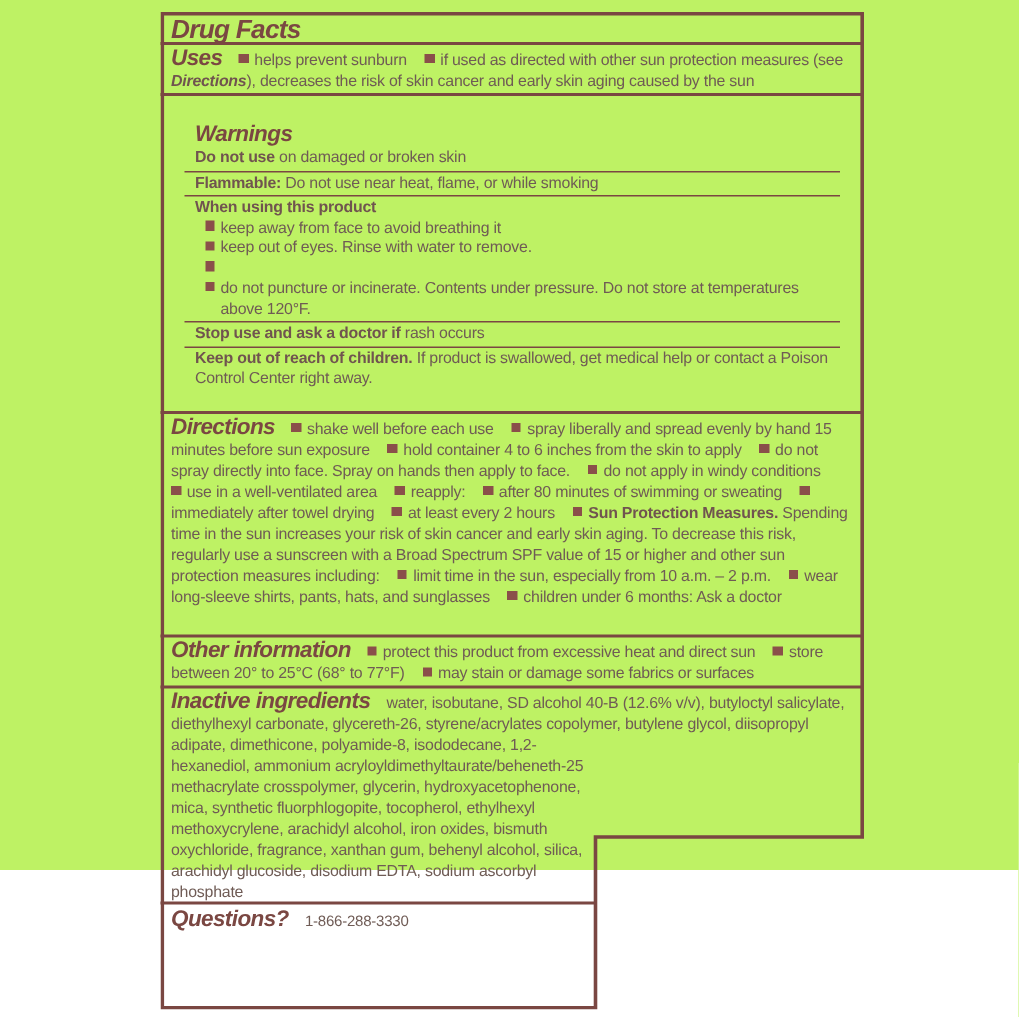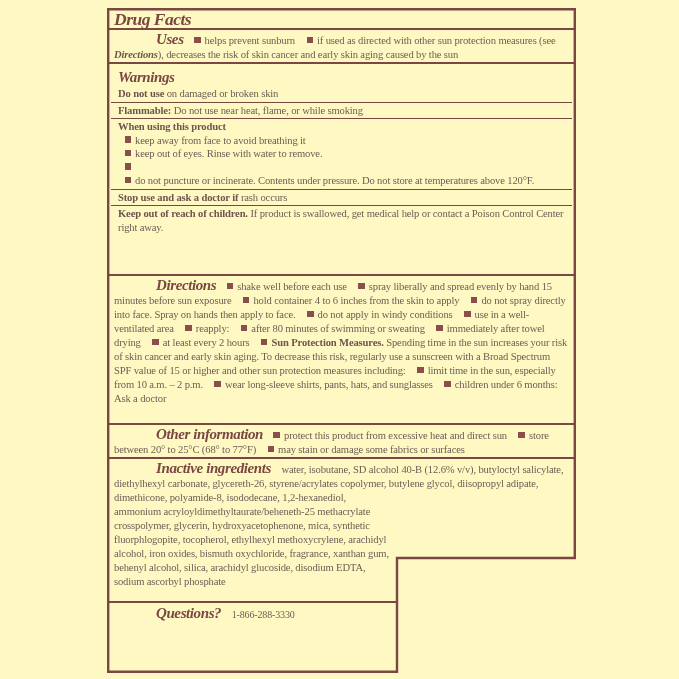--- a/index.html
+++ b/index.html
@@ -2,41 +2,41 @@
 <html><head>
 <meta charset="utf-8">
 <style>
   html,body{margin:0;padding:0;}
   body{
     width:679px;height:679px;background:#ffffff;
     font-family:"Liberation Sans",sans-serif;
     color:#6f5b55;
     -webkit-font-smoothing:antialiased;
   }
-  .page{position:relative;width:679px;height:679px;background:#fef9c3;font-family:Liberation Serif, serif;}
+  .page{position:relative;width:679px;height:580px;background:#bef264;}
   .label{
     position:absolute;left:107px;top:8px;width:469px;height:665px;
     font-size:10.6px;line-height:14px;letter-spacing:-0.15px;
   }
   .outline{position:absolute;left:0;top:0;pointer-events:none;z-index:6;}
   .sec{position:relative;box-sizing:border-box;padding:2px 7px 0 7px;overflow:hidden;}
   .bb-thick{border-bottom:2.5px solid #7a4742;}
   .bb-thin{border-bottom:1px solid #7a4742;}
   
   .h-big{
     font-style:italic;font-weight:bold;color:#7a4742;
     font-size:17.5px;line-height:19px;letter-spacing:-0.5px;
   }
   .h-sec{
     font-style:italic;font-weight:bold;color:#7a4742;
     font-size:15px;line-height:15px;letter-spacing:-0.4px;
   }
   .h-inline{
     font-style:italic;font-weight:bold;color:#7a4742;
-    font-size:15px;letter-spacing:-0.4px;margin-right:8px;margin-left:42px;
+    font-size:15px;letter-spacing:-0.4px;margin-right:8px;
   }
   .b{font-weight:bold;color:#70544f;}
   .bi{font-weight:bold;font-style:italic;color:#70544f;}
   
   .bu{
     display:inline-block;width:6.5px;height:6.5px;background:#8a4f4a;
     margin-right:4px;vertical-align:1px;
   }
   .it{margin-right:9px;}
   
@@ -44,21 +44,21 @@
   
   .sec-active{height:49px;}
   .active-headrow{display:flex;justify-content:space-between;align-items:baseline;line-height:14px;}
   .leader-row{display:flex;align-items:baseline;}
   .dots{
     flex:1;border-bottom:1.7px dotted #6f5b55;margin:0 2px 3px 2px;height:0;
   }
   
   .sec-uses{height:34px;}
   
-  .sec-warnings{height:212px;padding:4px;}
+  .sec-warnings{height:212px;padding:16px;}
   .w-row{box-sizing:border-box;padding:1px 7px 1px 7px;line-height:13.5px;}
   .w-head{padding:2px 7px 0 7px;}
   .w-bullet{padding-left:17px;text-indent:-10.5px;line-height:13.5px;}
   
   .sec-directions{height:149px;}
   
   .sec-other{height:34px;}
   
   .sec-inactive{height:142px;}
   .cut-spacer{float:right;width:0;height:42px;}

